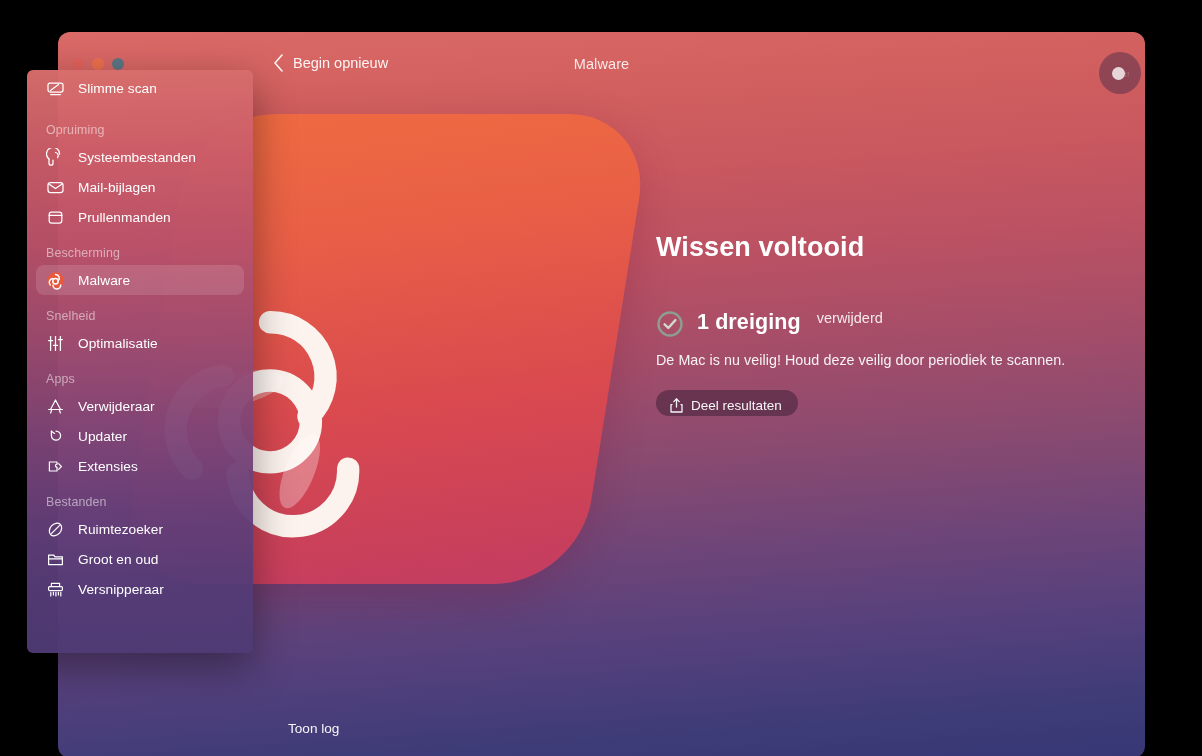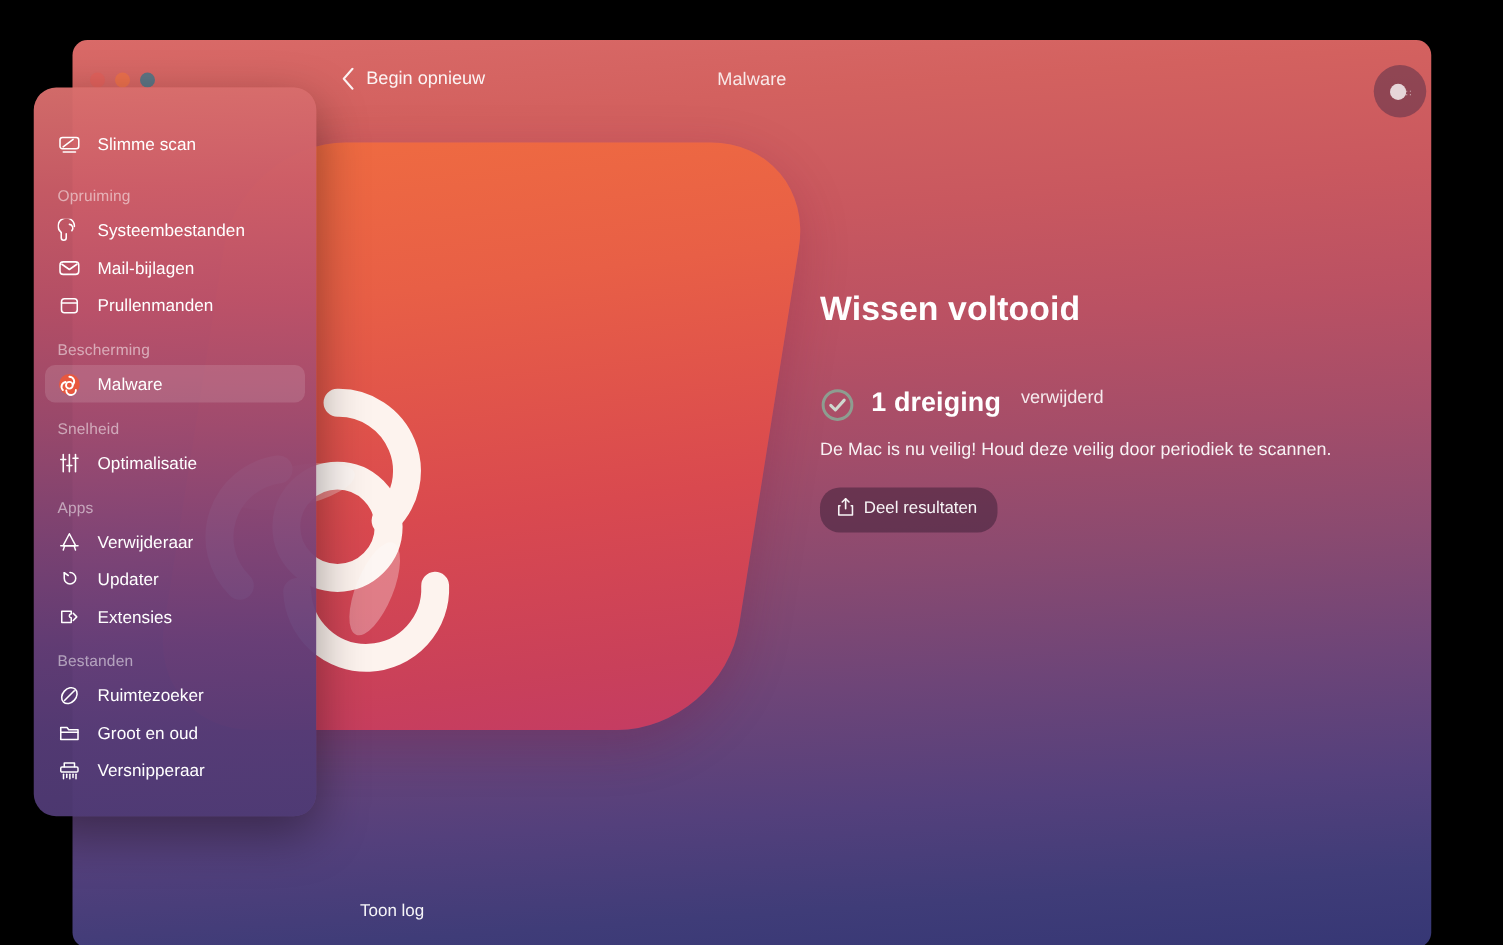--- a/index.html
+++ b/index.html
@@ -126,21 +126,21 @@
     font-size: 14.3px;
     color: rgba(255,255,255,.93);
     letter-spacing: .05px;
   }
   #share-button {
     margin-top: 22px;
     display: inline-flex; align-items: center; gap: 8px;
     background: rgba(52,28,50,.48);
     border: none;
     border-radius: 16px;
-    padding: 8px 16px 13px 14px;
+    padding: 8px 16px 3px 14px;
     color: rgba(255,255,255,.95);
     font-size: 13.5px;
     font-family: inherit;
     cursor: default;
   }
   #share-button .share-ico { width: 13px; height: 15px; display:block; }
 
   
   #show-log {
     position: absolute;
@@ -149,33 +149,33 @@
     color: rgba(255,255,255,.95);
     z-index: 4;
     cursor: default;
   }
 
   
   #sidebar {
     position: absolute;
     left: 27px; top: 70px;
     width: 226px; height: 583px;
-    border-radius: 18px;
+    border-radius: 6px;
     background: linear-gradient(178deg,
        rgba(216,110,108,.97) 0%,
        rgba(204,93,104,.96) 14%,
        rgba(186,81,105,.96) 30%,
        rgba(158,75,111,.96) 46%,
        rgba(126,68,118,.96) 62%,
        rgba(100,62,120,.96) 76%,
        rgba(85,59,118,.96) 88%,
        rgba(78,58,116,.96) 100%);
     box-shadow: 0 14px 40px rgba(0,0,0,.38);
     z-index: 8;
-    padding-top: 30px;
+    padding-top: 3px;
     overflow: hidden;
   }
   .nav-item {
     display: flex; align-items: center; gap: 13px;
     height: 30px;
     margin: 0 9px;
     padding: 0 10px;
     border-radius: 8px;
     color: #fff;
     font-size: 13.7px;

